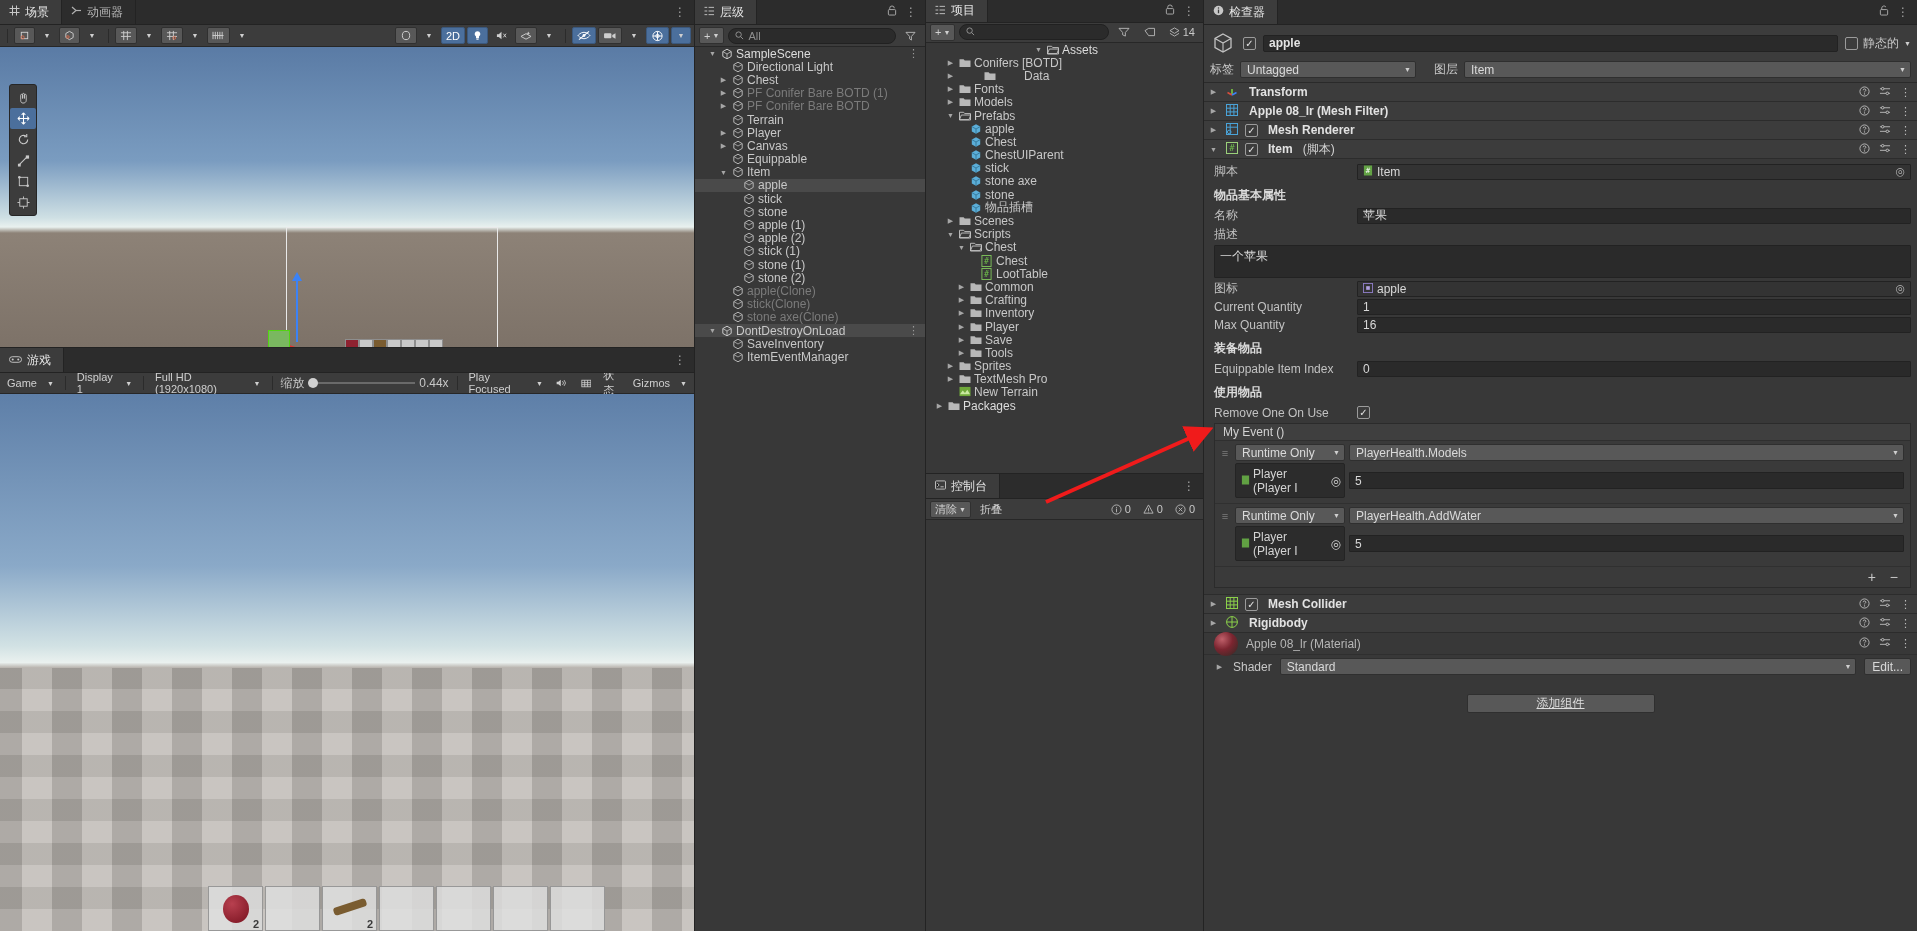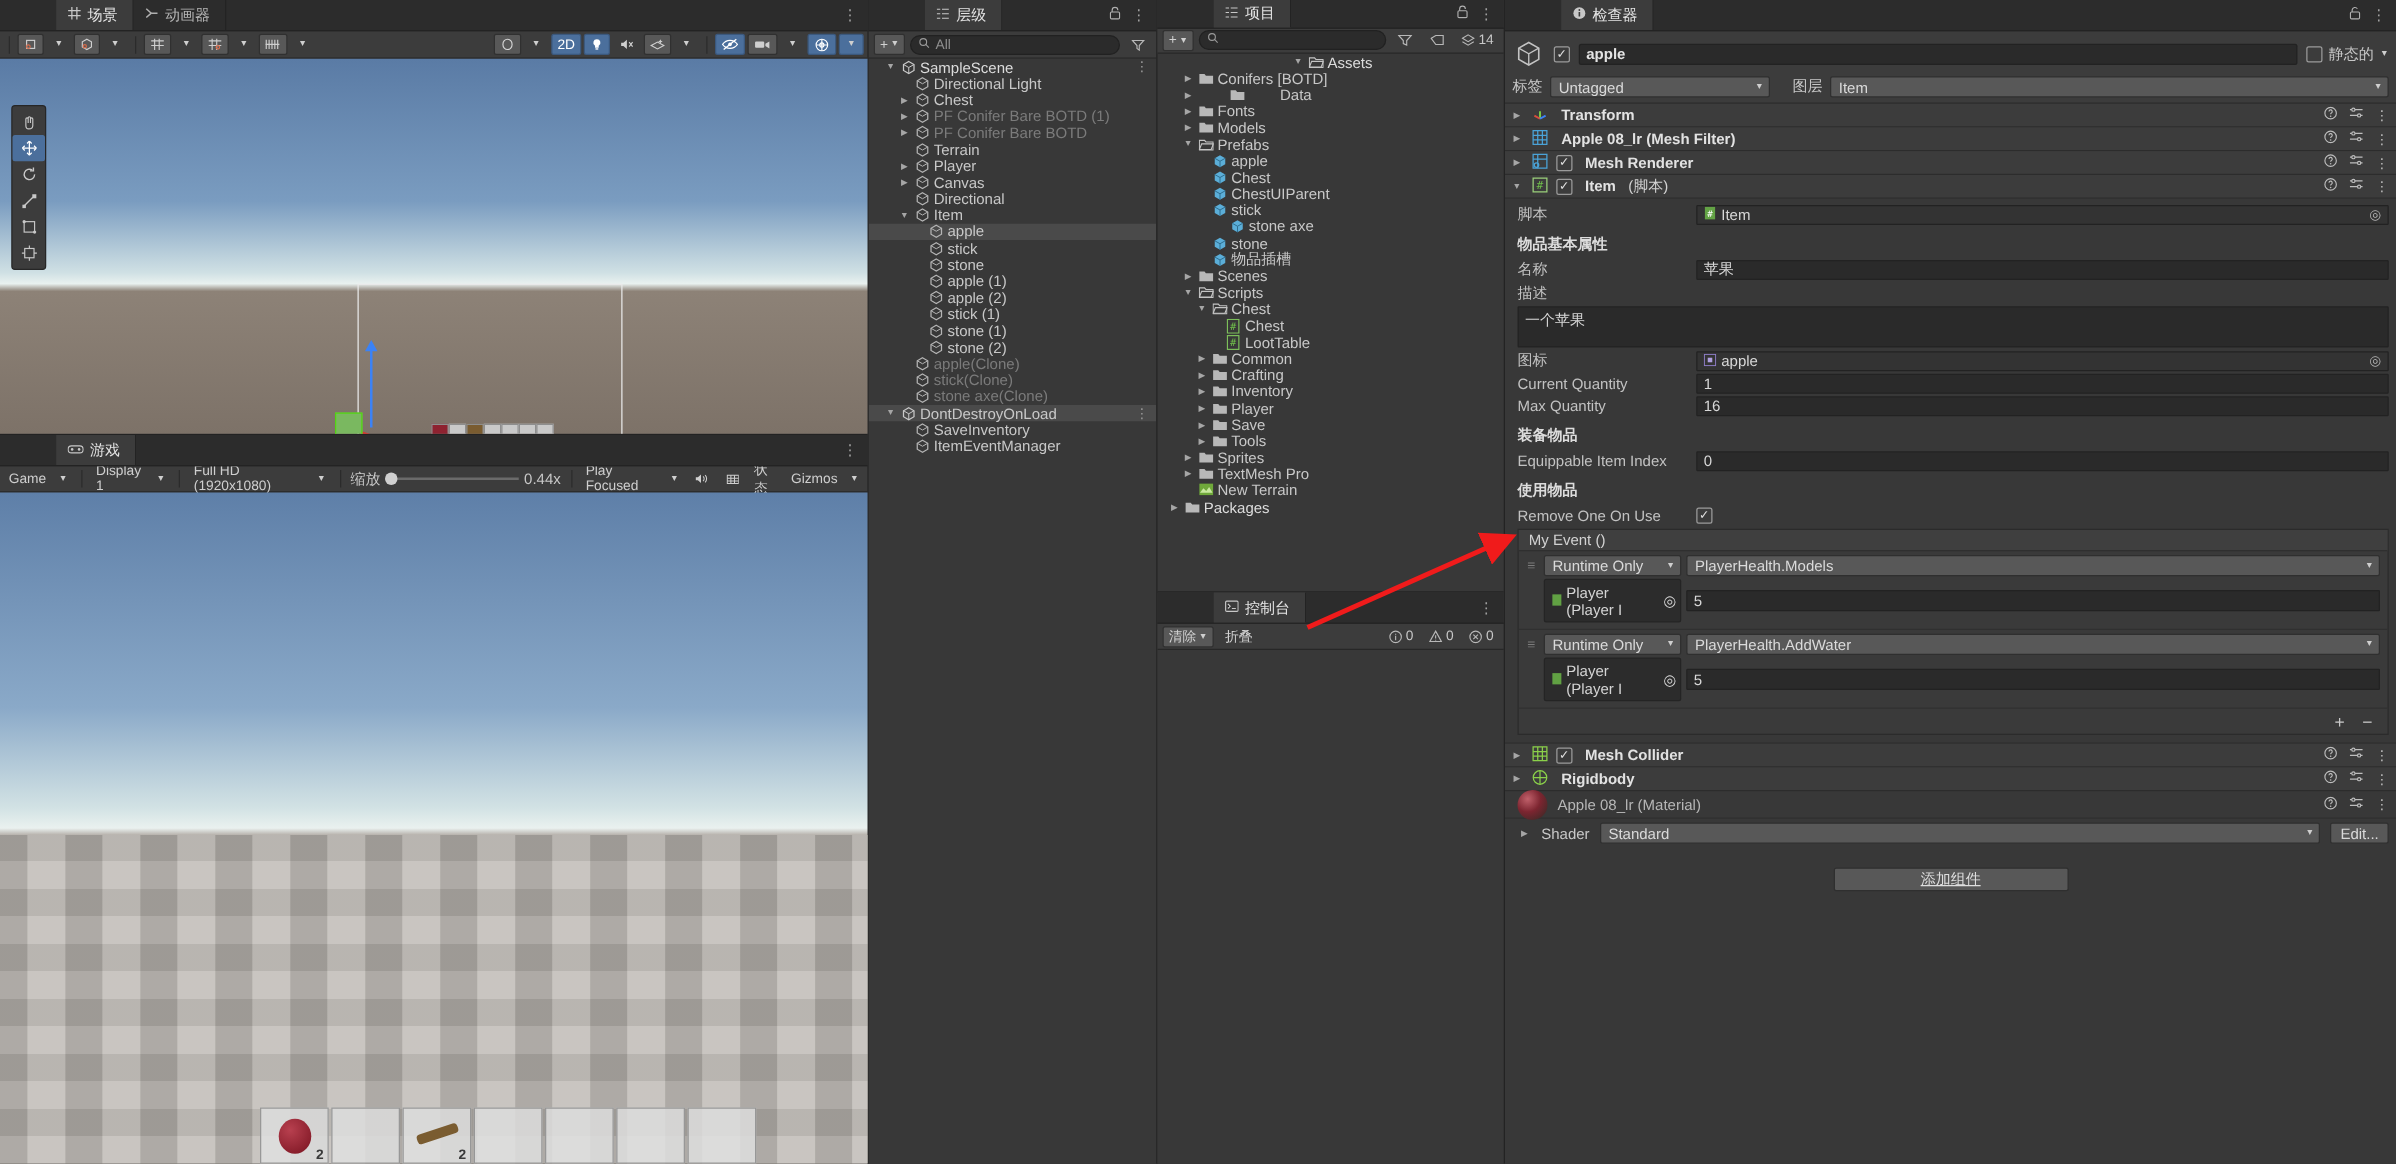--- a/index.html
+++ b/index.html
@@ -18,21 +18,21 @@
     height: 25px; background: #2c2c2c;
     display: flex; align-items: stretch;
     border-bottom: 1px solid #232323;
     position: relative;
   }
   .tab {
     display: flex; align-items: center; gap: 5px;
     padding: 0 12px 0 9px; font-size: 12px; color: #b6b6b6;
     background: transparent; border-right: 1px solid #232323;
   }
-  .tab.active { background: #3c3c3c; color: #e4e4e4; margin-left: 45px; }
+  .tab.active { background: #3c3c3c; color: #e4e4e4; }
   .tab-icons-right {
     margin-left: auto; display: flex; align-items: center; gap: 8px;
     padding-right: 8px; color: #a0a0a0;
   }
   .toolbar {
     height: 22px; background: #3c3c3c;
     display: flex; align-items: center; gap: 2px;
     padding: 0 3px; border-bottom: 1px solid #272727;
     font-size: 11px;
   }
@@ -642,21 +642,21 @@
               <path d="M1.8 3.6L6 6l4.2-2.4" stroke="#b4b4b4" stroke-width=".8" fill="none"></path>
             </svg></span>
           <span>Canvas</span>
         </div>
         <div class="row" style="padding-left: 23px;">
           <span class="arrow none">▶</span>
           <span class="ico"><svg width="12" height="12" viewBox="0 0 12 12">
               <path d="M6 1.2l4.2 2.4v4.8L6 10.8 1.8 8.4V3.6z" fill="none" stroke="#b4b4b4" stroke-width="1"></path>
               <path d="M1.8 3.6L6 6l4.2-2.4" stroke="#b4b4b4" stroke-width=".8" fill="none"></path>
             </svg></span>
-          <span>Directional</span>
+          <span>Equippable</span>
         </div>
         <div class="row" style="padding-left: 23px;">
           <span class="arrow">▼</span>
           <span class="ico"><svg width="12" height="12" viewBox="0 0 12 12">
               <path d="M6 1.2l4.2 2.4v4.8L6 10.8 1.8 8.4V3.6z" fill="none" stroke="#b4b4b4" stroke-width="1"></path>
               <path d="M1.8 3.6L6 6l4.2-2.4" stroke="#b4b4b4" stroke-width=".8" fill="none"></path>
             </svg></span>
           <span>Item</span>
         </div>
         <div class="row sel" style="padding-left: 34px;">
@@ -902,21 +902,21 @@
             <span>ChestUIParent</span>
           </div>
           <div class="row" style="padding-left: 30px;">
             <span class="arrow none">▶</span>
             <span class="ico"><svg width="12" height="12" viewBox="0 0 12 12">
                 <path d="M6 1.2l4.2 2.4v4.8L6 10.8 1.8 8.4V3.6z" fill="#5baed8"></path>
                 <path d="M1.8 3.6L6 6l4.2-2.4M6 6v4.8" stroke="#2e6e90" stroke-width=".8" fill="none"></path>
               </svg></span>
             <span>stick</span>
           </div>
-          <div class="row" style="padding-left: 44px; align-items: center;">
+          <div class="row" style="padding-left: 30px; align-items: center;">
             <span class="arrow none">▶</span>
             <span class="ico"><svg width="12" height="12" viewBox="0 0 12 12">
                 <path d="M6 1.2l4.2 2.4v4.8L6 10.8 1.8 8.4V3.6z" fill="#5baed8"></path>
                 <path d="M1.8 3.6L6 6l4.2-2.4M6 6v4.8" stroke="#2e6e90" stroke-width=".8" fill="none"></path>
               </svg></span>
             <span>stone axe</span>
           </div>
           <div class="row" style="padding-left: 30px;">
             <span class="arrow none">▶</span>
             <span class="ico"><svg width="12" height="12" viewBox="0 0 12 12">

